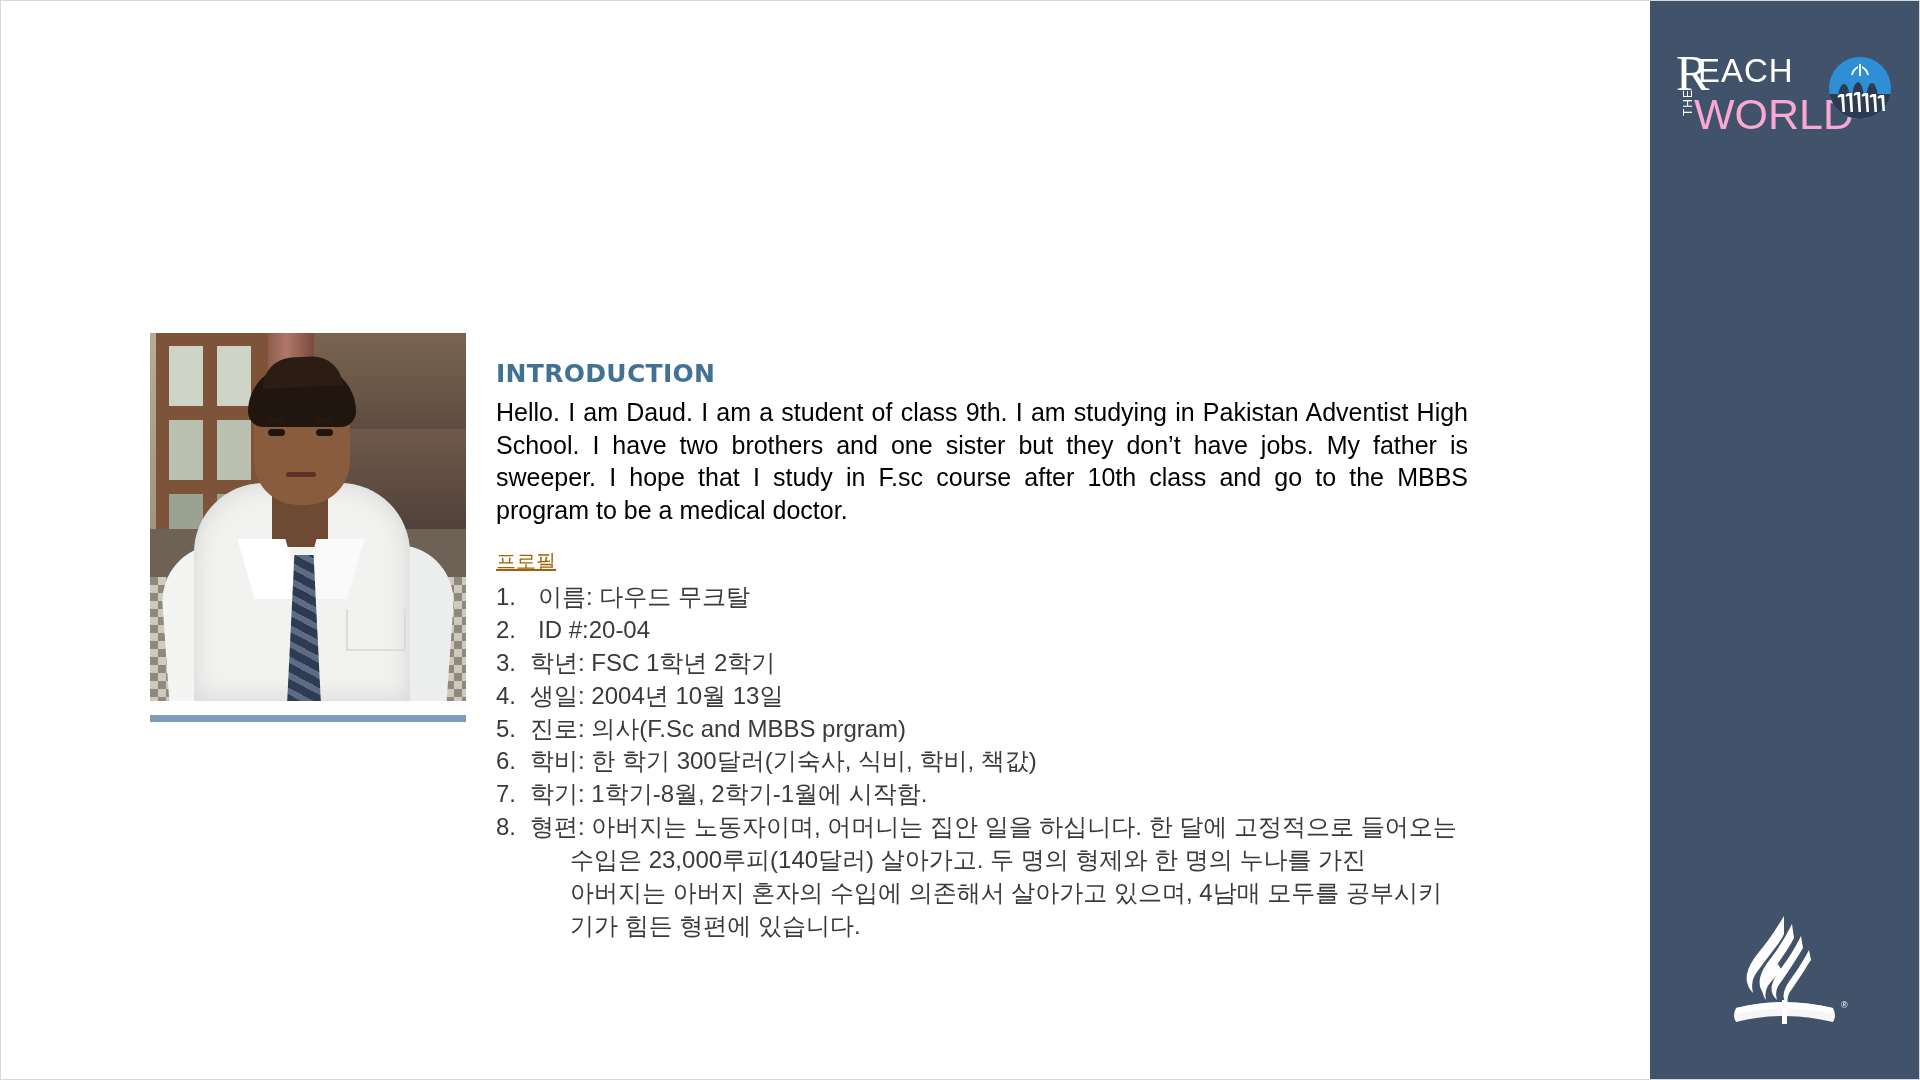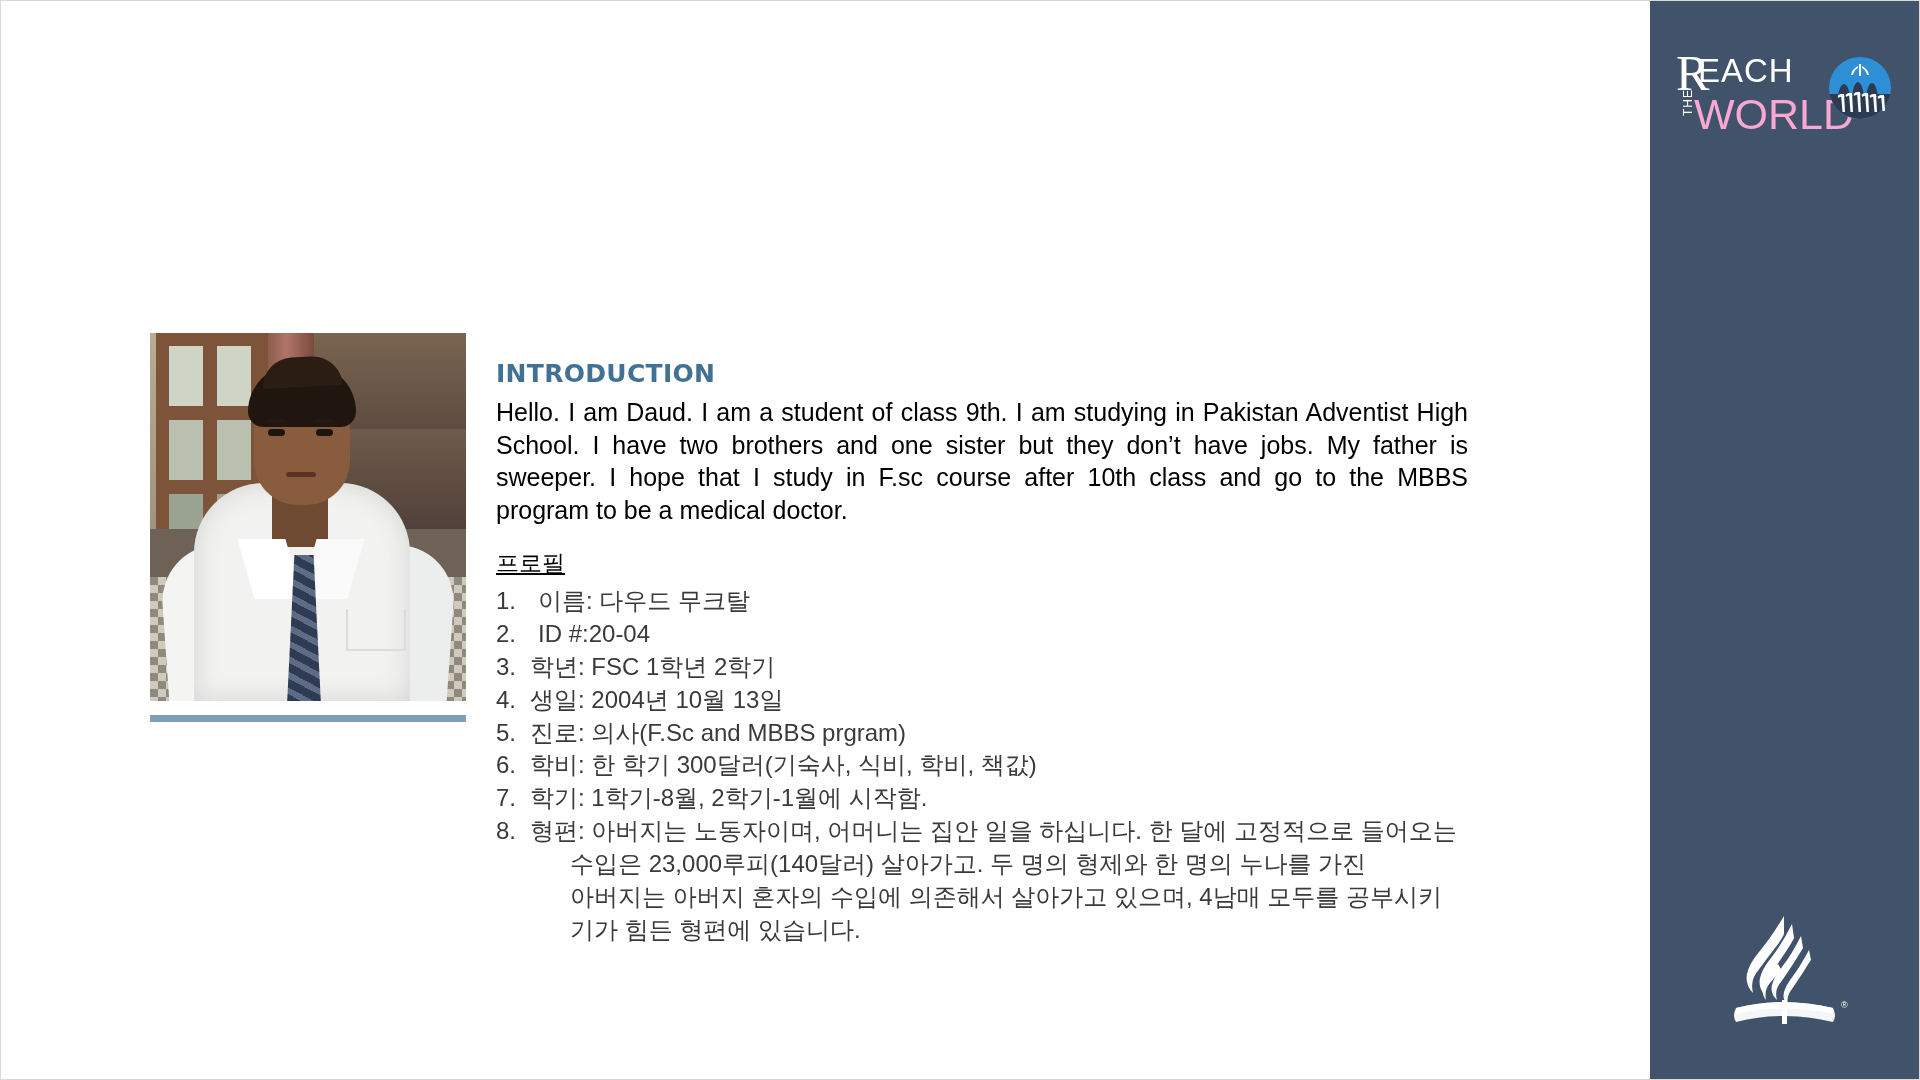--- a/index.html
+++ b/index.html
@@ -294,22 +294,22 @@
     font-size: 25px;
     line-height: 1.3;
     color: #000000;
     text-align: justify;
     text-justify: inter-word;
     margin: 0 0 22px 0;
     width: 972px;
   }
   #profile-heading {
     font-family: "Liberation Sans", "DejaVu Sans", sans-serif;
-    font-size: 23px;
-    color: #000000;
+    font-size: 20px;
+    color: #a16207;
     text-decoration: underline;
     margin: 0 0 6px 0;
     display: inline-block;
   }
   #profile-list {
     list-style: none;
     margin: 0;
     padding: 0;
     font-family: "Liberation Sans", "DejaVu Sans", sans-serif;
     font-size: 24px;

